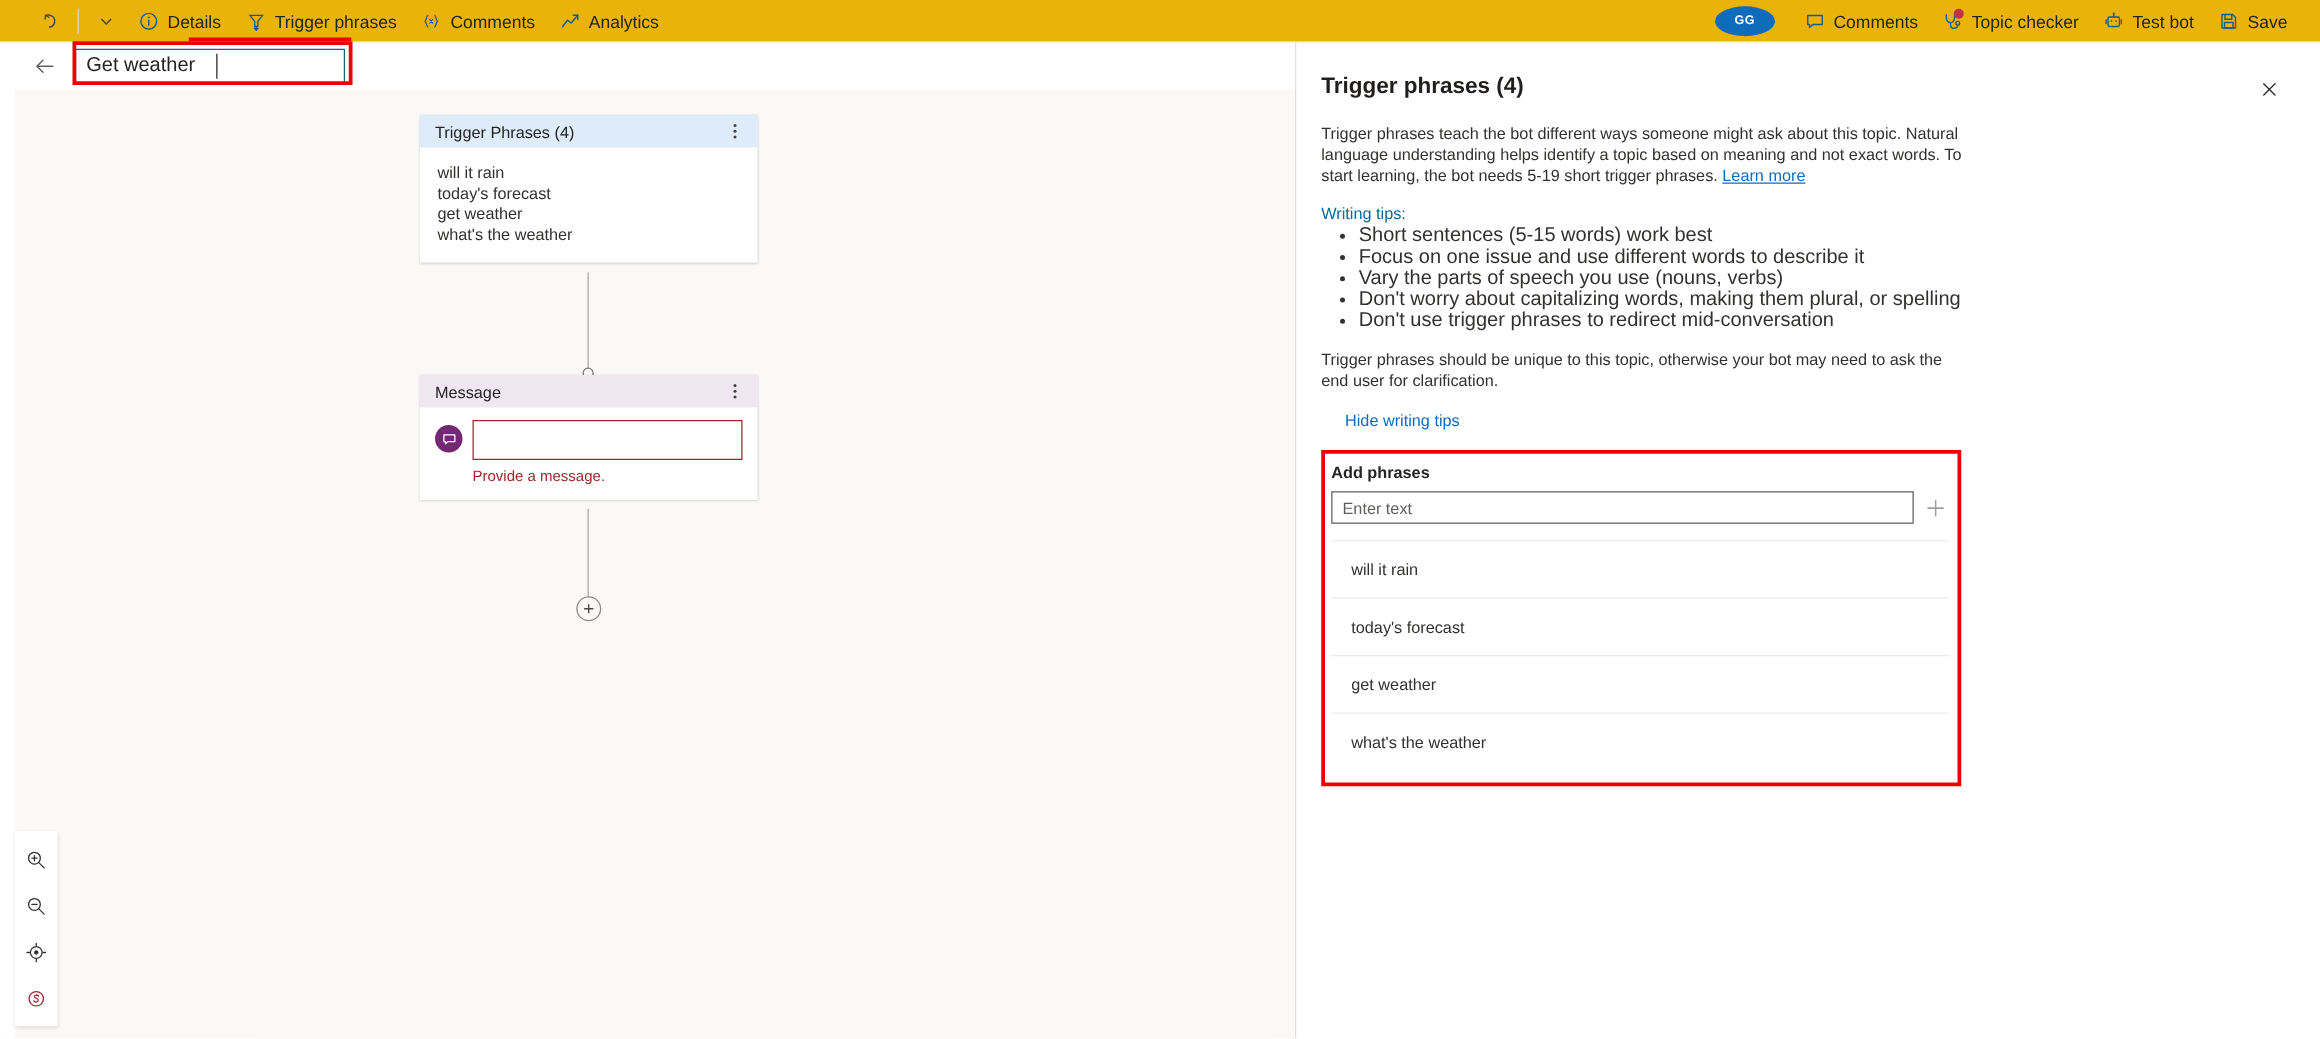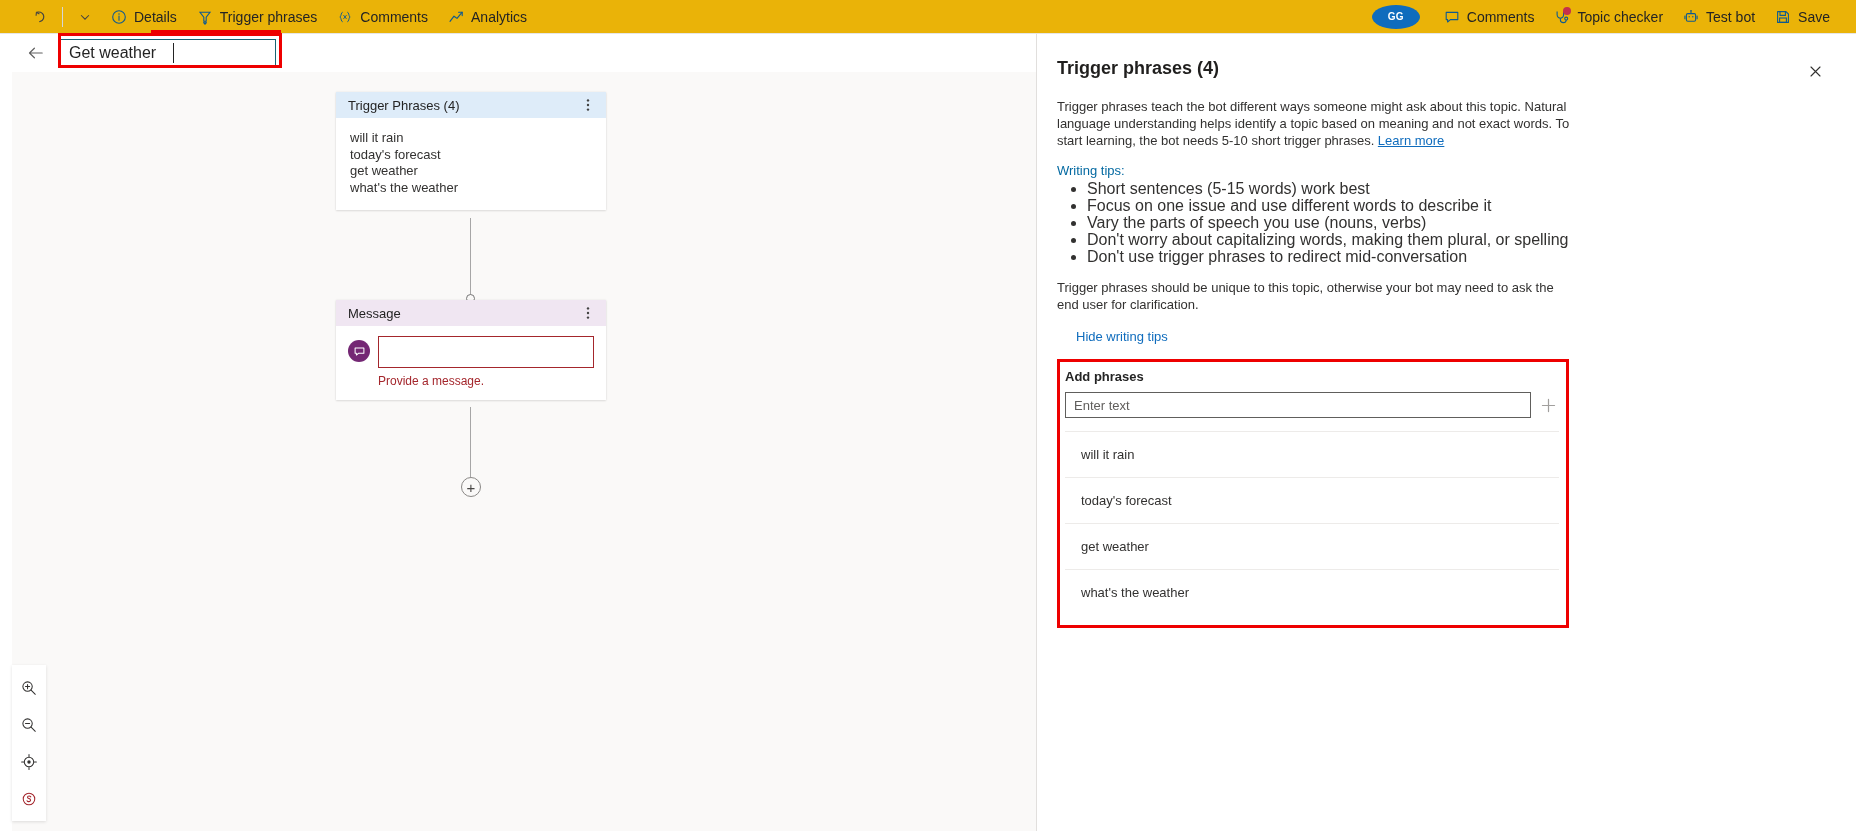--- a/index.html
+++ b/index.html
@@ -434,21 +434,21 @@
     <div class="panel-hdr">
       <div class="panel-title">Trigger phrases (4)</div>
       <div class="panel-close">
         <svg width="15" height="15" viewBox="0 0 16 16" fill="none" stroke="currentColor" stroke-width="1.2">
           <path d="M3.2 3.2 L12.8 12.8 M12.8 3.2 L3.2 12.8" stroke-linecap="round"></path>
         </svg>
       </div>
     </div>
 
     <div class="panel-para">
-      <span>Trigger phrases teach the bot different ways someone might ask about this topic. Natural language understanding helps identify a topic based on meaning and not exact words. To start learning, the bot needs 5-10 short trigger phrases. </span><a class="lnk">Learn more</a>
+      <span>Trigger phrases teach the bot different ways someone might ask about this topic. Natural language understanding helps identify a topic based on meaning and not exact words. To start learning, the bot needs 5-19 short trigger phrases. </span><a class="lnk">Learn more</a>
     </div>
 
     <div class="tips-head">Writing tips:</div>
     <ul class="tips">
       <li>Short sentences (5-15 words) work best</li>
       <li>Focus on one issue and use different words to describe it</li>
       <li>Vary the parts of speech you use (nouns, verbs)</li>
       <li>Don't worry about capitalizing words, making them plural, or spelling</li>
       <li>Don't use trigger phrases to redirect mid-conversation</li>
     </ul>

